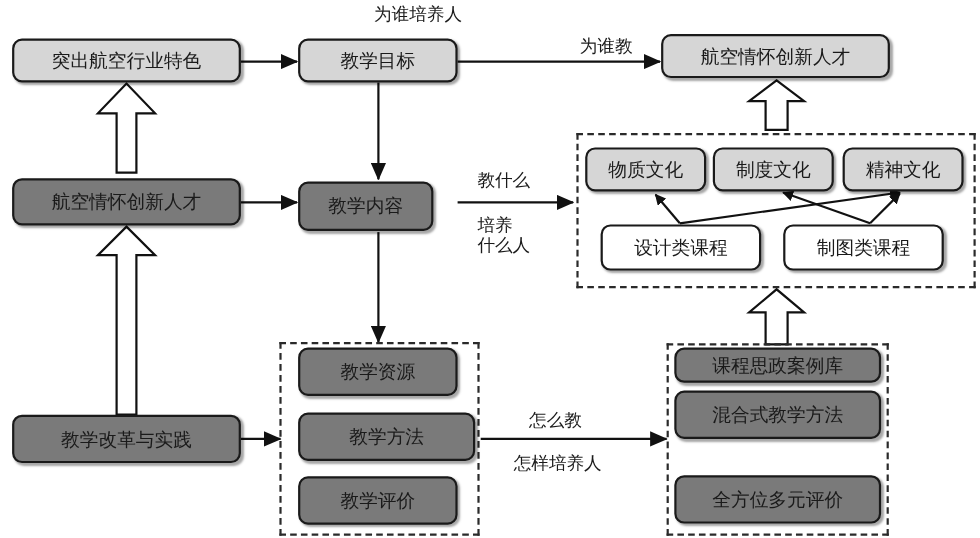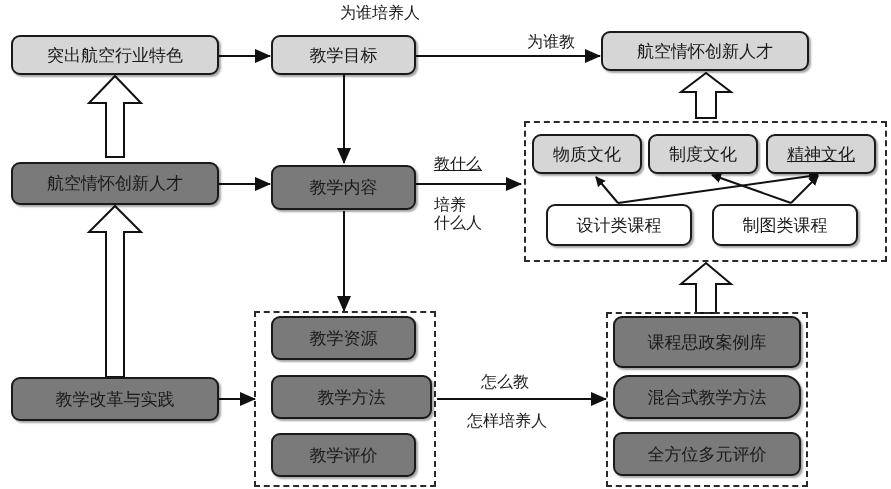--- a/index.html
+++ b/index.html
@@ -44,43 +44,43 @@
   <line x1="791" y1="203" x2="818" y2="176" stroke="#111" stroke-width="2" marker-end="url(#ah)"></line>
 
   <path d="M106,157 L106,103 L89,103 L115,76 L141,103 L124,103 L124,157 Z" fill="#fff" stroke="#111" stroke-width="2"></path>
   <path d="M106,377 L106,232 L89,232 L115,206 L141,232 L124,232 L124,377 Z" fill="#fff" stroke="#111" stroke-width="2"></path>
   <path d="M696,118 L696,92 L681,92 L706,73 L731,92 L716,92 L716,118 Z" fill="#fff" stroke="#111" stroke-width="2"></path>
   <path d="M696,313 L696,284 L681,284 L706,263 L731,284 L716,284 L716,313 Z" fill="#fff" stroke="#111" stroke-width="2"></path>
 </svg>
 
 <div class="lbl" style="left:300px;top:4px;margin-left:40px;">为谁培养人</div>
 <div class="lbl" style="left:487px;top:33px;margin-left:40px;">为谁教</div>
-<div class="lbl" style="left:434px;top:155px;text-decoration:underline;">教什么</div>
+<div class="lbl" style="left:434px;top:155px;">教什么</div>
 <div class="lbl" style="left:434px;top:196px;">培养</div>
 <div class="lbl" style="left:434px;top:214px;">什么人</div>
 <div class="lbl" style="left:481px;top:373px;">怎么教</div>
 <div class="lbl" style="left:467px;top:412px;">怎样培养人</div>
 
 <div class="box light" style="left:11px;top:35px;width:208px;height:40px;">突出航空行业特色</div>
 <div class="box dark" style="left:11px;top:162px;width:208px;height:43px;">航空情怀创新人才</div>
 <div class="box dark" style="left:11px;top:377px;width:208px;height:44px;">教学改革与实践</div>
 
 <div class="box light" style="left:271px;top:35px;width:145px;height:40px;">教学目标</div>
-<div class="box dark" style="left:271px;top:165px;width:145px;height:45px;">教学内容</div>
+<div class="box dark" style="left:271px;top:165px;width:123px;height:45px;">教学内容</div>
 
 <div class="dash" style="left:254px;top:311px;width:182px;height:176px;"></div>
 <div class="box dark" style="left:271px;top:316px;width:145px;height:44px;">教学资源</div>
 <div class="box dark" style="left:271px;top:375px;width:161px;height:44px;">教学方法</div>
 <div class="box dark" style="left:271px;top:433px;width:145px;height:44px;">教学评价</div>
 
 <div class="box light" style="left:601px;top:31px;width:208px;height:40px;">航空情怀创新人才</div>
 
 <div class="dash" style="left:524px;top:121px;width:363px;height:141px;"></div>
 <div class="box light" style="left:532px;top:134px;width:110px;height:40px;">物质文化</div>
 <div class="box light" style="left:648px;top:134px;width:110px;height:40px;">制度文化</div>
-<div class="box light" style="left:766px;top:134px;width:110px;height:40px;text-decoration:underline;">精神文化</div>
+<div class="box light" style="left:766px;top:134px;width:110px;height:40px;">精神文化</div>
 <div class="box white" style="left:546px;top:204px;width:146px;height:42px;">设计类课程</div>
 <div class="box white" style="left:712px;top:204px;width:146px;height:42px;">制图类课程</div>
 
 <div class="dash" style="left:606px;top:312px;width:202px;height:175px;"></div>
-<div class="box dark" style="left:613px;top:316px;width:188px;height:52px;text-align:center;">课程思政案例库</div>
-<div class="box dark" style="left:613px;top:375px;width:188px;height:44px;border-radius:16px;">混合式教学方法</div>
+<div class="box dark" style="left:613px;top:316px;width:188px;height:32px;text-align:center;">课程思政案例库</div>
+<div class="box dark" style="left:613px;top:355px;width:188px;height:44px;">混合式教学方法</div>
 <div class="box dark" style="left:613px;top:432px;width:188px;height:44px;">全方位多元评价</div>
 
 </body></html>

